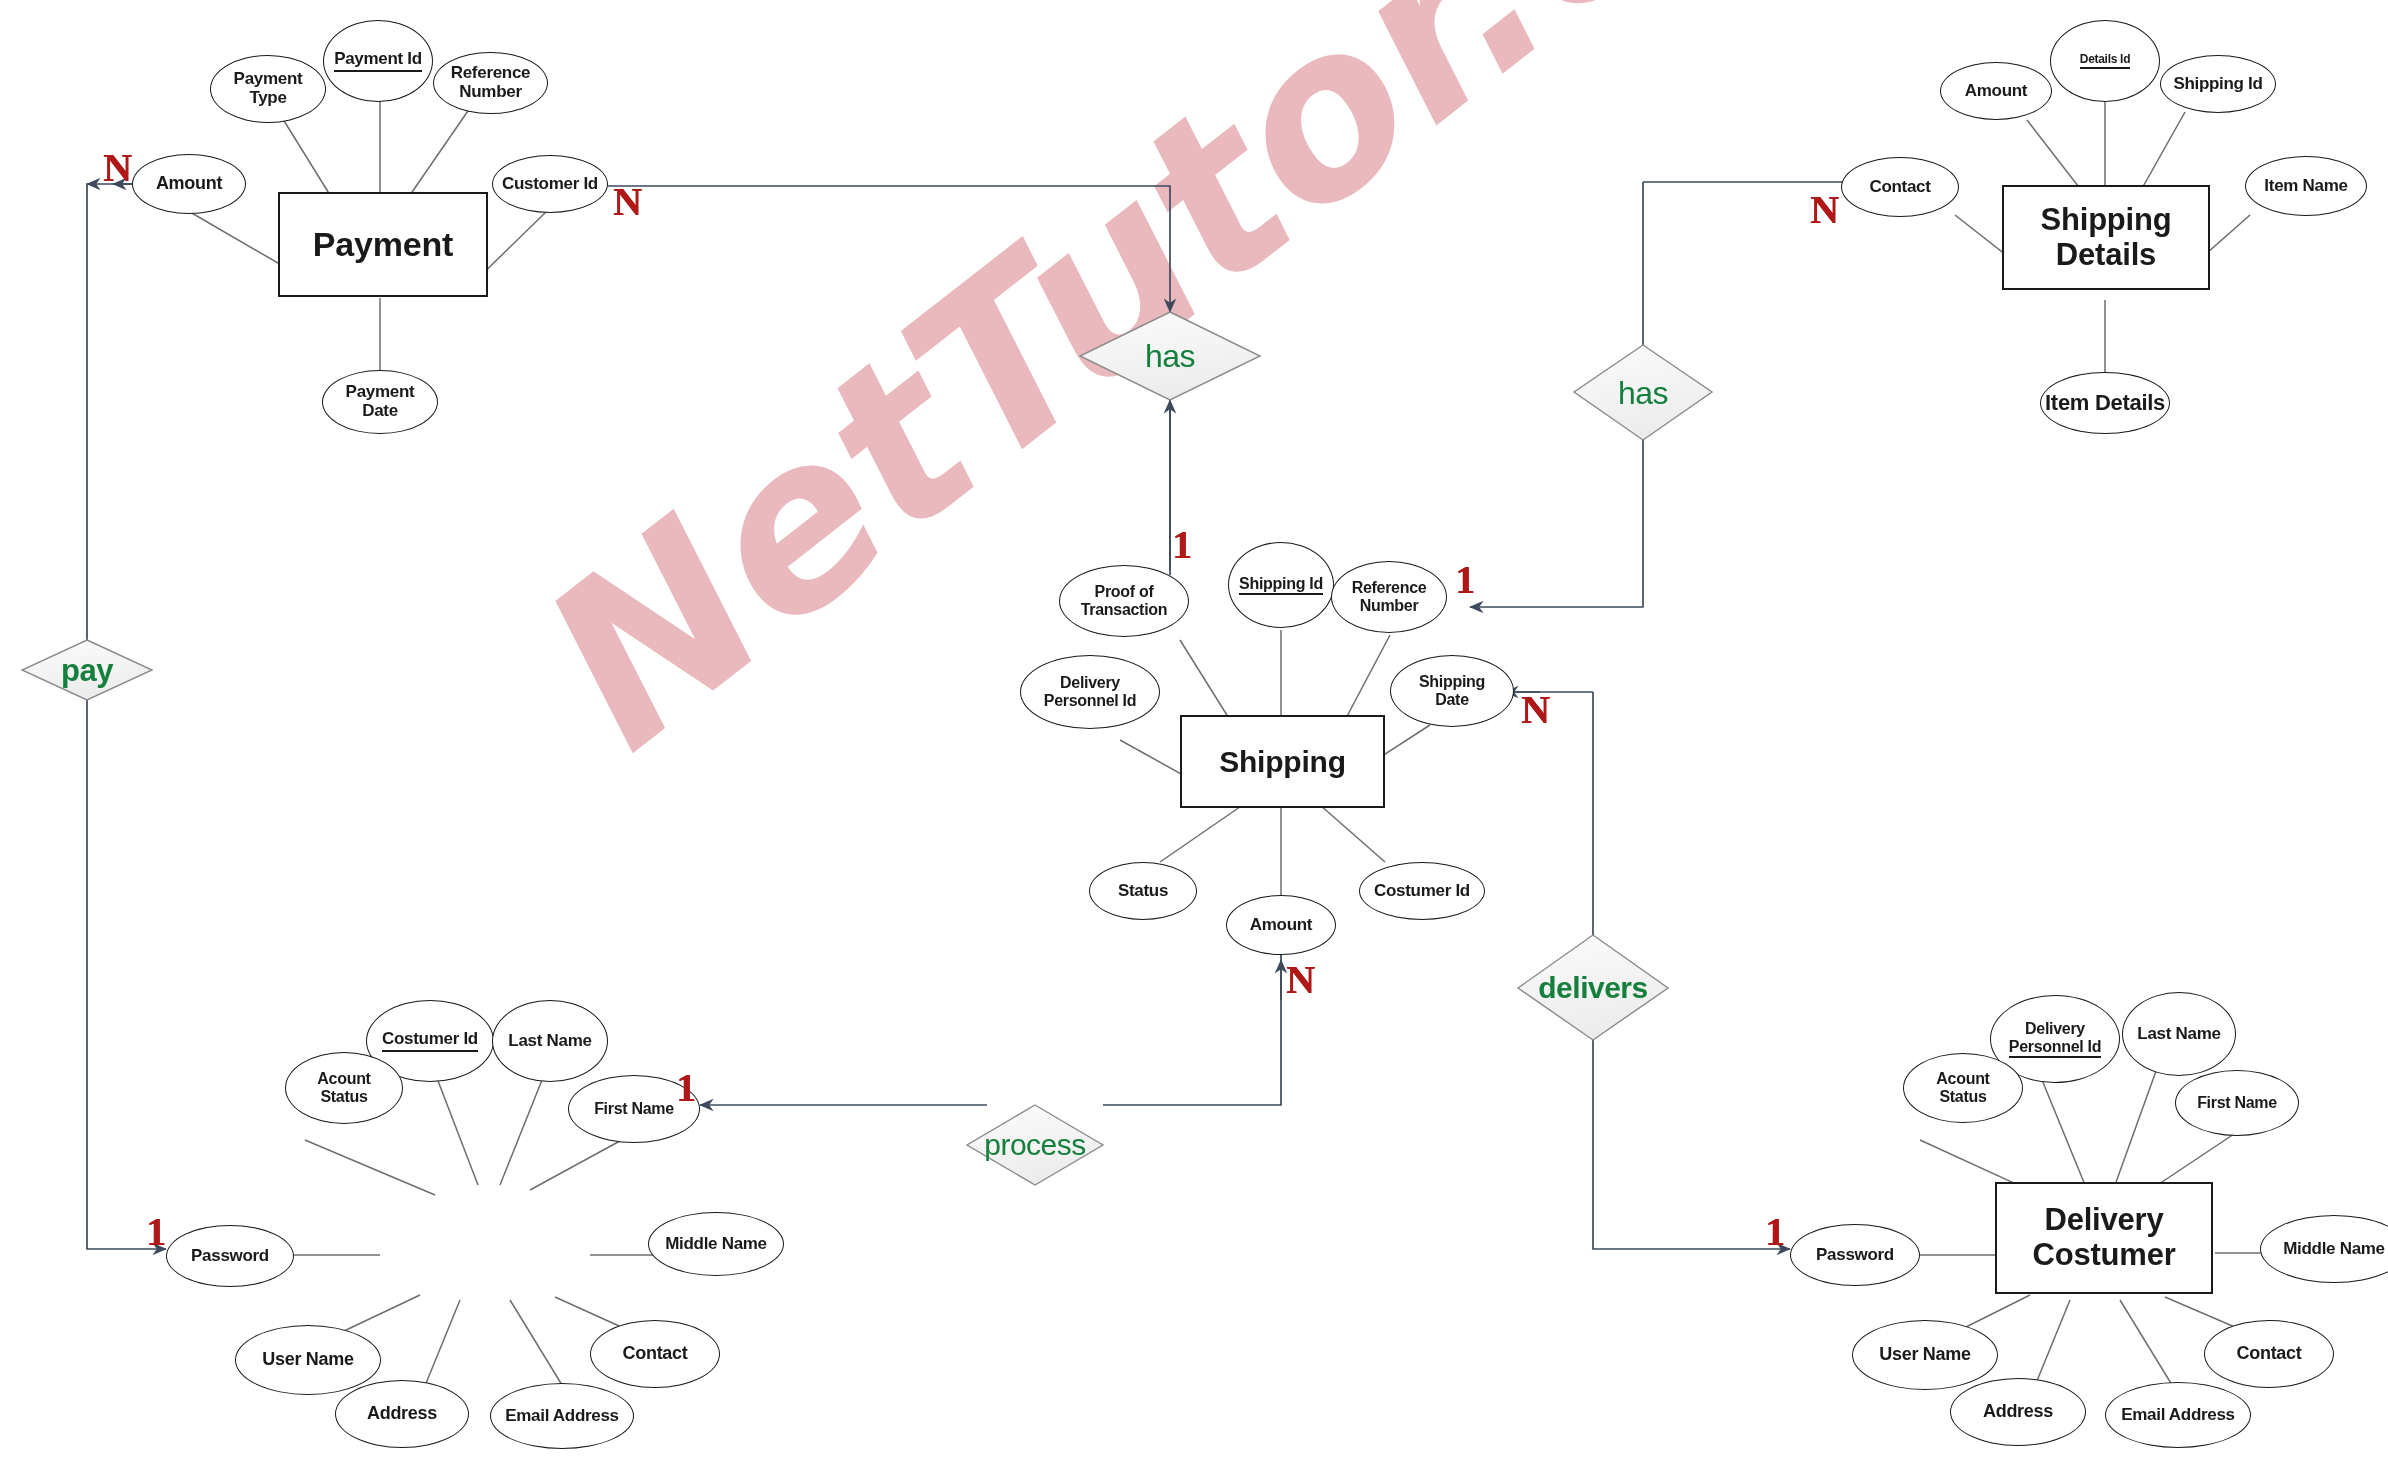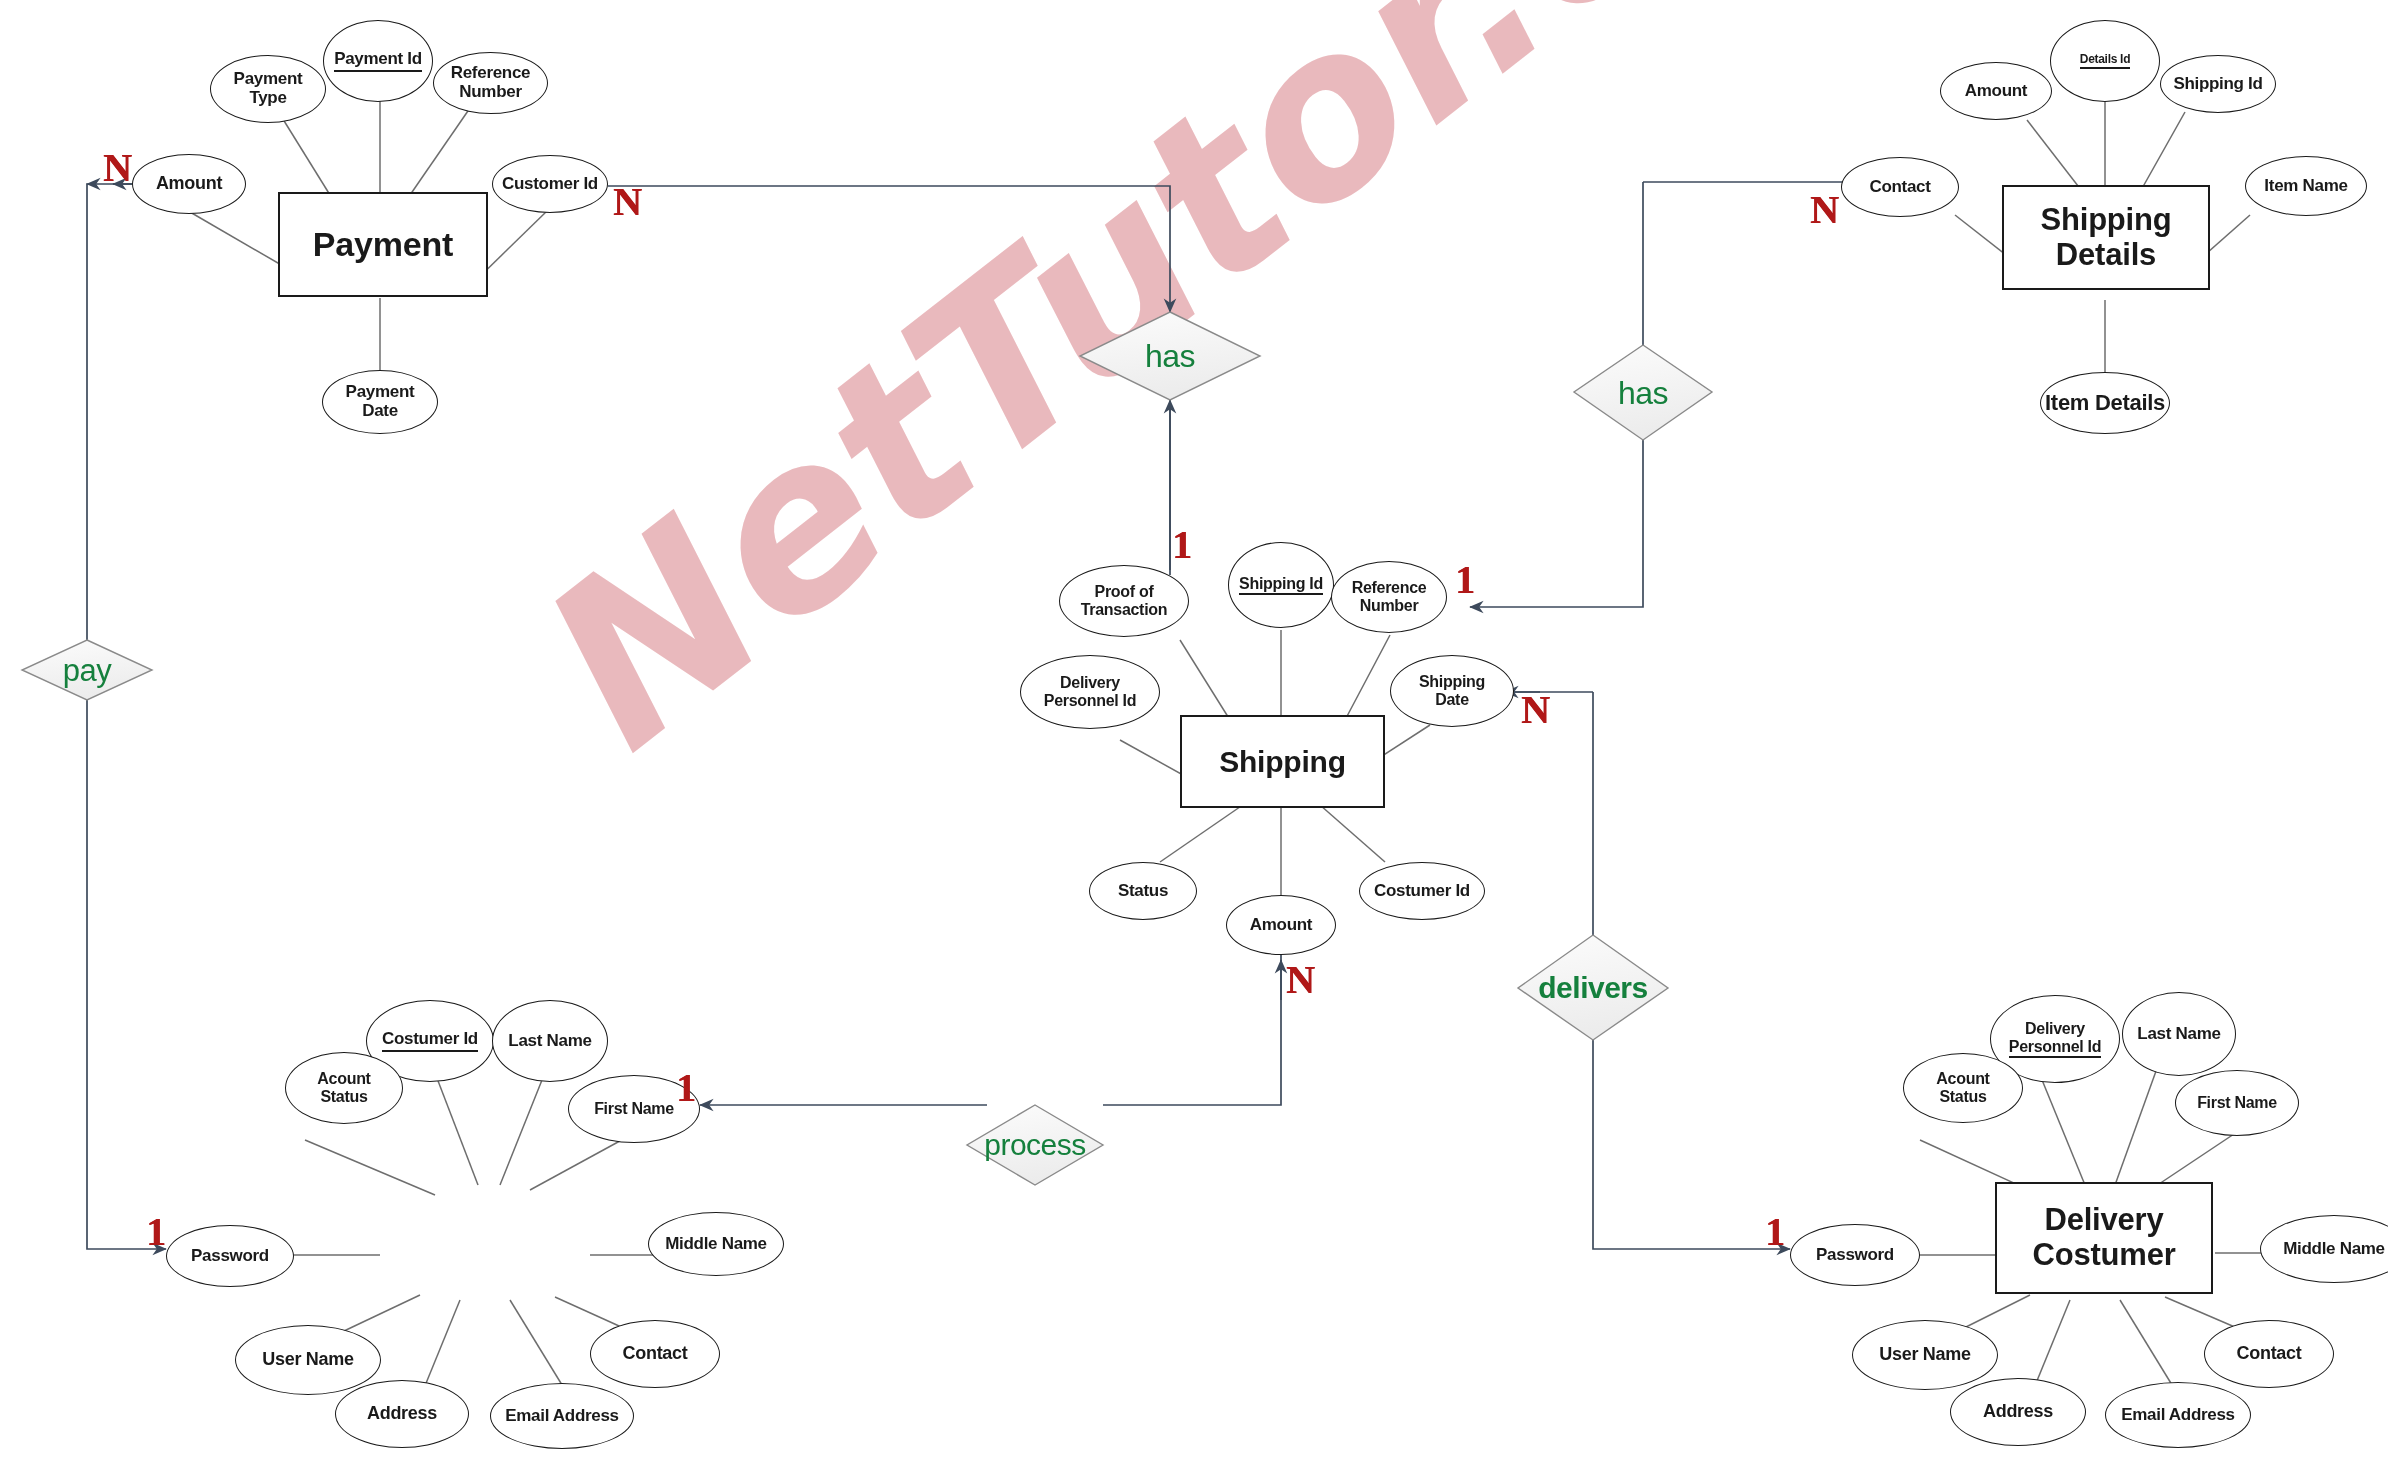--- a/index.html
+++ b/index.html
@@ -386,21 +386,21 @@
       <span class="txt">Contact</span>
     </div>
 
     <div class="rel" style="left:1080px; top:312px; width:180px; height:88px;">
       <span class="rlabel" style="font-size:32px;">has</span>
     </div>
     <div class="rel" style="left:1574px; top:345px; width:138px; height:95px;">
       <span class="rlabel" style="font-size:32px;">has</span>
     </div>
     <div class="rel" style="left:22px; top:640px; width:130px; height:60px;">
-      <span class="rlabel" style="font-size:31px;">pay</span>
+      <span class="rlabel" style="font-size:31px;font-weight:bold;">pay</span>
     </div>
     <div class="rel" style="left:967px; top:1105px; width:136px; height:80px;">
       <span class="rlabel" style="font-size:30px;">process</span>
     </div>
     <div class="rel" style="left:1518px; top:935px; width:150px; height:105px;">
       <span class="rlabel" style="font-size:30px;font-weight:bold;">delivers</span>
     </div>
 
     <div class="card" style="left:103px; top:148px; font-size:40px;">N</div>
     <div class="card" style="left:613px; top:182px; font-size:40px;">N</div>

